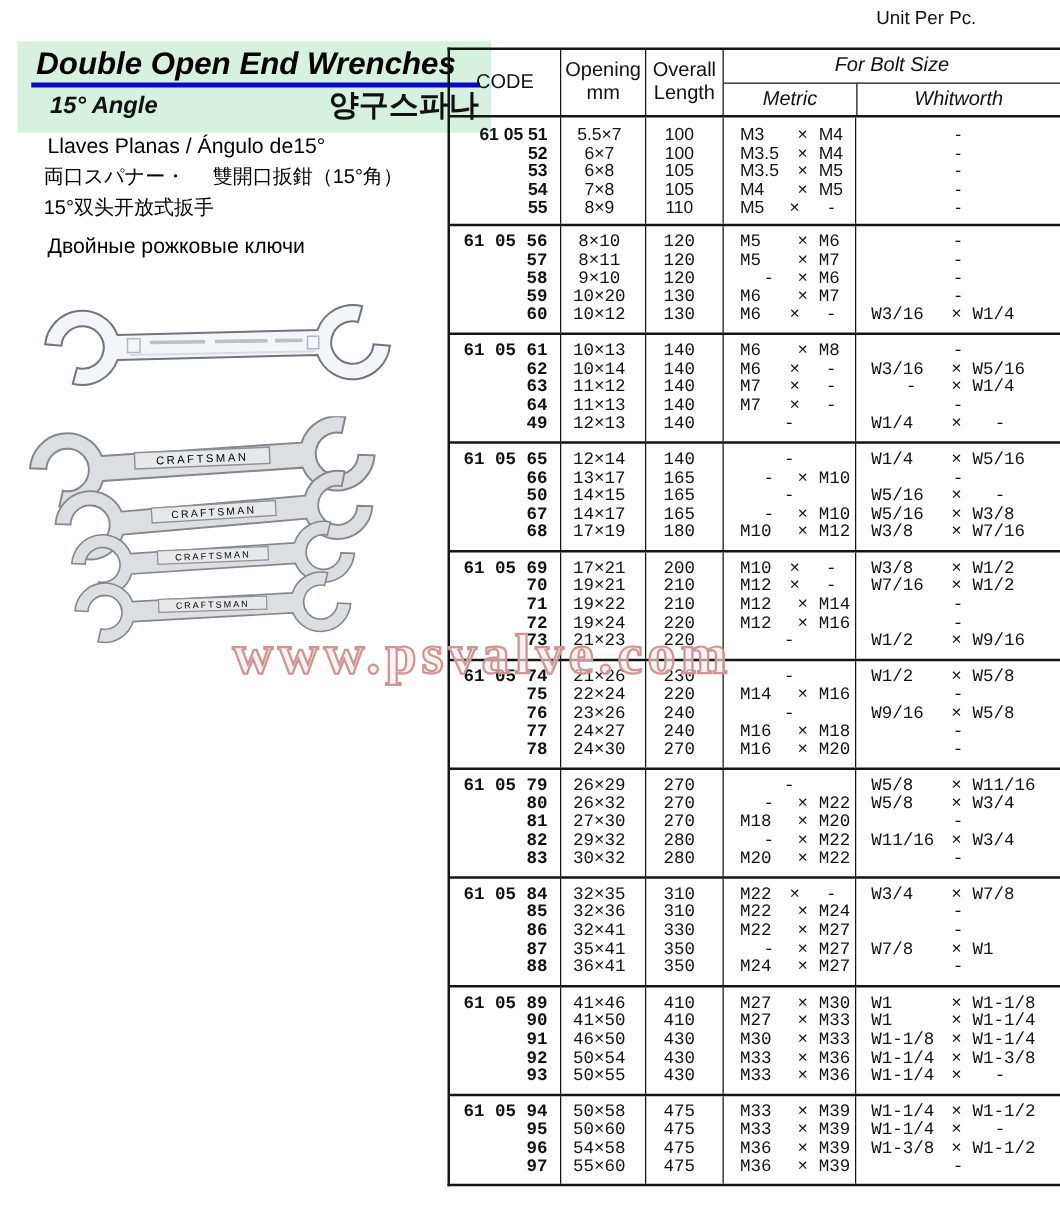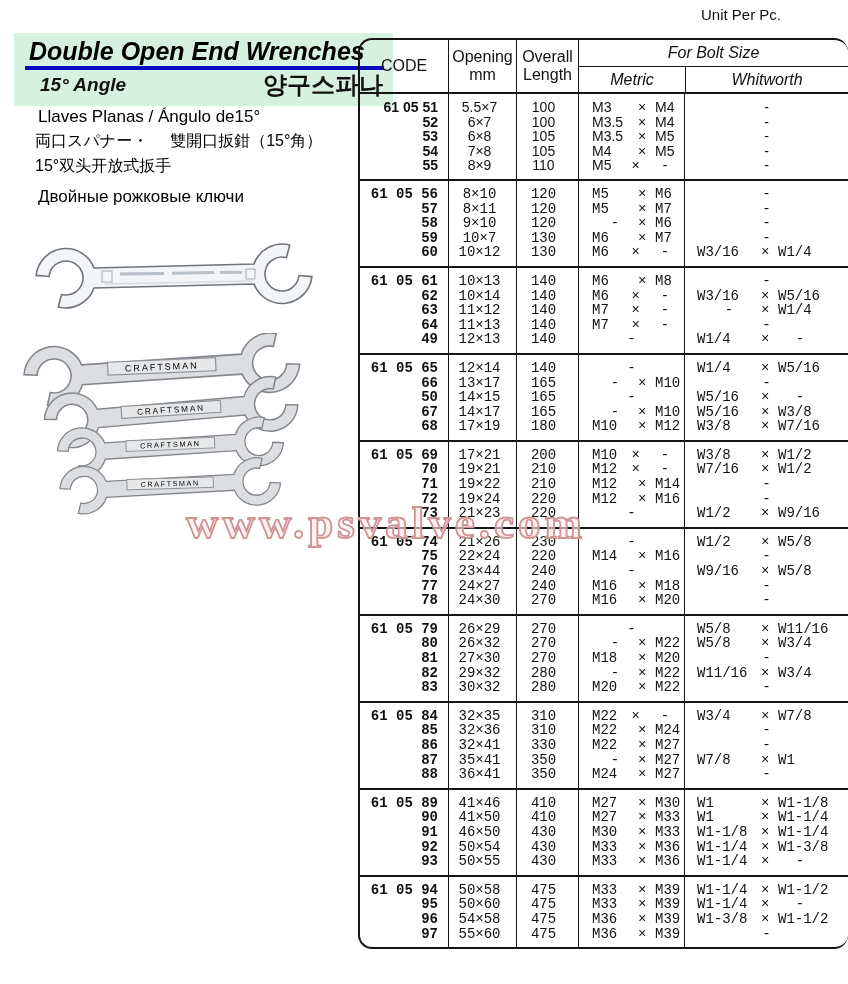--- a/index.html
+++ b/index.html
@@ -32,21 +32,21 @@
 
   
   .wm{
     position:absolute;left:186px;top:497px;z-index:6;white-space:nowrap;
     font-family:Liberation Serif, serif;font-weight:bold;font-size:45px;letter-spacing:4px;
     color:rgba(252,233,233,0.62);-webkit-text-stroke:1.8px #cf9494;
   }
 
   
   .spec{position:absolute;left:358px;top:38px;width:490px;box-sizing:border-box;
-        border-top:2px solid #151515;border-left:2px solid #151515;border-bottom:2px solid #151515;border-radius:14px;}
+        border-top:2px solid #151515;border-left:2px solid #151515;border-bottom:2px solid #151515;}
   .thead{display:grid;grid-template-columns:88px 68px 62px 1fr;height:52px;border-bottom:2px solid #151515;}
   .th{display:flex;flex-direction:column;justify-content:center;align-items:center;font-size:16px;line-height:18px;}
   .th + .th{border-left:1.5px solid #151515;}
   .th-bolt{display:block;padding:0;border-left:1.5px solid #151515;font-style:italic;}
   .bolt-top{height:25.5px;line-height:25px;text-align:center;font-size:16px;border-bottom:1.5px solid #151515;}
   .bolt-sub{display:grid;grid-template-columns:106px 1fr;height:25px;}
   .bolt-sub .bs{line-height:25px;text-align:center;font-size:16px;}
   .bolt-sub .bs + .bs{border-left:1.5px solid #151515;}
 
   .tgroup{display:grid;grid-template-columns:88px 68px 62px 106px 1fr;}
@@ -198,21 +198,21 @@
           <div class="ln">61 05 56</div>
           <div class="ln">57</div>
           <div class="ln">58</div>
           <div class="ln">59</div>
           <div class="ln">60</div>
         </div>
         <div class="tcol opening">
           <div class="ln">8×10</div>
           <div class="ln">8×11</div>
           <div class="ln">9×10</div>
-          <div class="ln">10×7</div>
+          <div class="ln">10×20</div>
           <div class="ln">10×12</div>
         </div>
         <div class="tcol length">
           <div class="ln">120</div>
           <div class="ln">120</div>
           <div class="ln">120</div>
           <div class="ln">130</div>
           <div class="ln">130</div>
         </div>
         <div class="tcol metric">
@@ -453,21 +453,21 @@
         <div class="tcol code">
           <div class="ln">61 05 74</div>
           <div class="ln">75</div>
           <div class="ln">76</div>
           <div class="ln">77</div>
           <div class="ln">78</div>
         </div>
         <div class="tcol opening">
           <div class="ln">21×26</div>
           <div class="ln">22×24</div>
-          <div class="ln">23×44</div>
+          <div class="ln">23×26</div>
           <div class="ln">24×27</div>
           <div class="ln">24×30</div>
         </div>
         <div class="tcol length">
           <div class="ln">230</div>
           <div class="ln">220</div>
           <div class="ln">240</div>
           <div class="ln">240</div>
           <div class="ln">270</div>
         </div>

